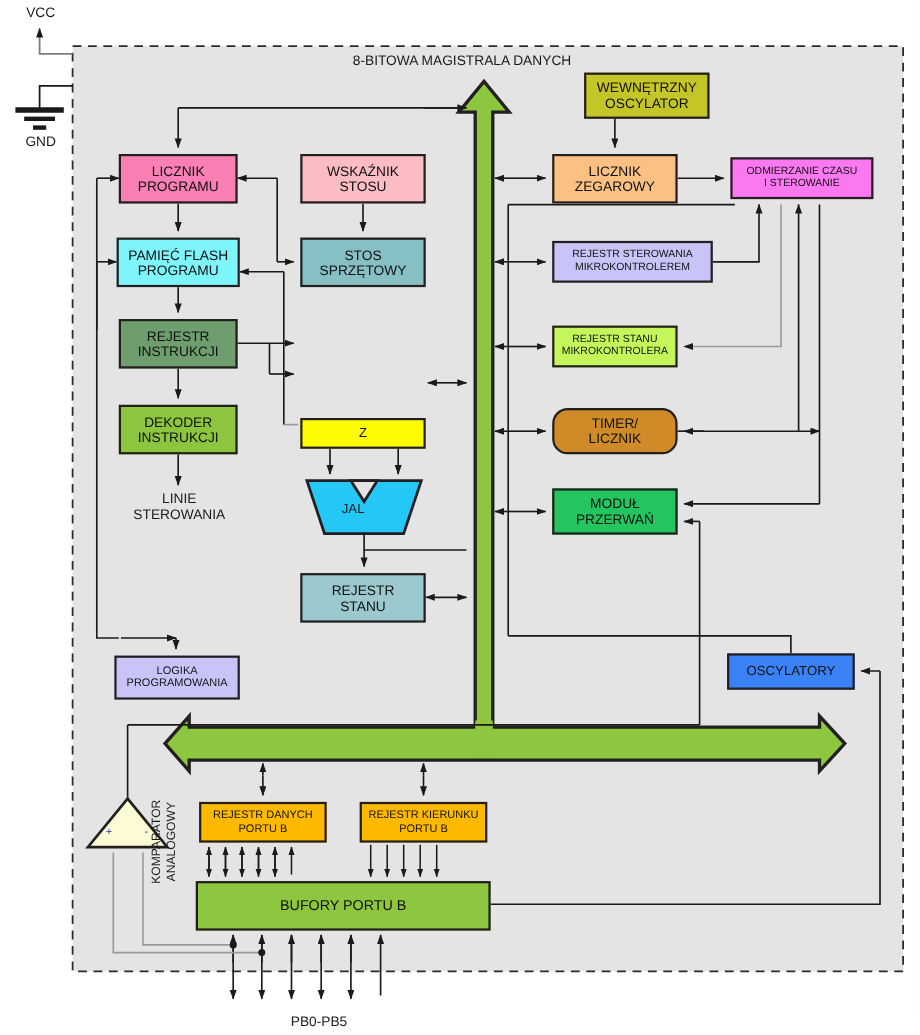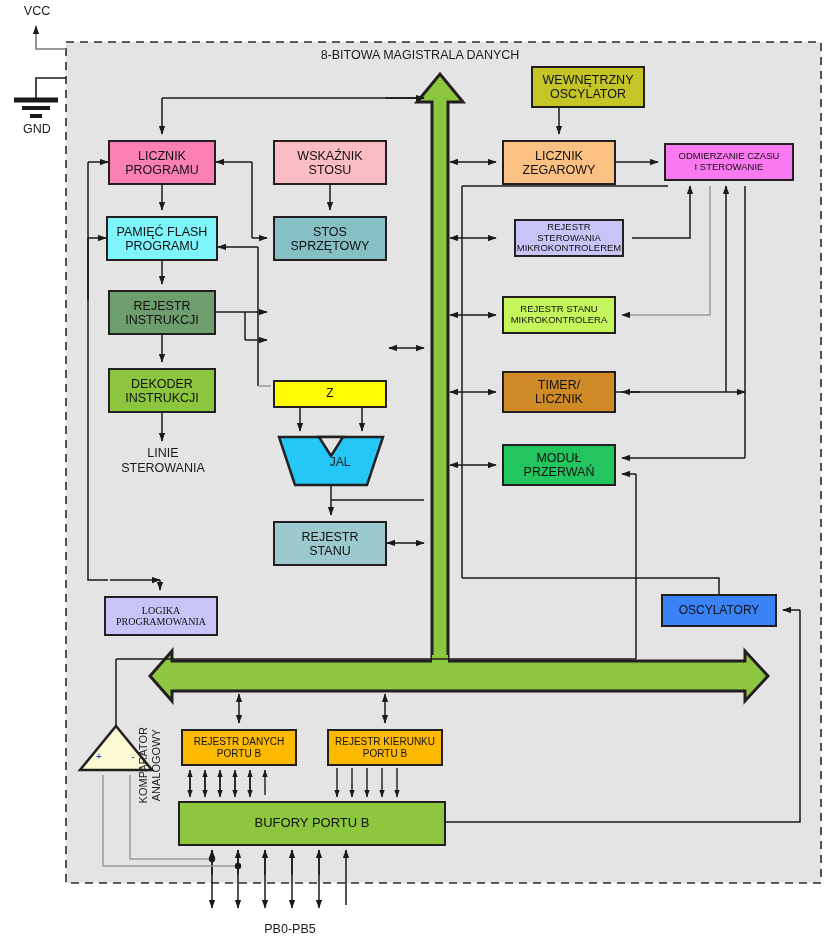--- a/index.html
+++ b/index.html
@@ -210,44 +210,44 @@
 INSTRUKCJI</div>
   <div class="blk" style="left: 108px; top: 368px; width: 108px; height: 45px; background: rgb(140, 198, 62); font-size: 12.5px;">DEKODER
 INSTRUKCJI</div>
   <div class="blk" style="left: 273px; top: 140px; width: 114px; height: 45px; background: rgb(252, 188, 195); font-size: 12.5px;">WSKAŹNIK
 STOSU</div>
   <div class="blk" style="left: 273px; top: 216px; width: 114px; height: 45px; background: rgb(135, 192, 196); font-size: 12.5px;">STOS
 SPRZĘTOWY</div>
   <div class="blk" style="left: 273px; top: 380px; width: 114px; height: 28px; background: rgb(255, 251, 0); font-size: 12px;">Z</div>
   <div class="blk" style="left: 273px; top: 521px; width: 114px; height: 45px; background: rgb(156, 201, 205); font-size: 12.5px;">REJESTR
 STANU</div>
-  <div class="blk" style="left: 104px; top: 596px; width: 114px; height: 40px; background: rgb(200, 196, 247); font-size: 10px; font-family: Liberation Serif, serif;">LOGIKA
+  <div class="blk" style="left: 104px; top: 596px; width: 114px; height: 40px; background: rgb(200, 196, 247); font-size: 10px;">LOGIKA
 PROGRAMOWANIA</div>
   <div class="blk" style="left: 531px; top: 66px; width: 114px; height: 42px; background: rgb(196, 197, 39); font-size: 12.5px;">WEWNĘTRZNY
 OSCYLATOR</div>
   <div class="blk" style="left: 502px; top: 140px; width: 114px; height: 45px; background: rgb(251, 193, 131); font-size: 12.5px;">LICZNIK
 ZEGAROWY</div>
   <div class="blk" style="left: 664px; top: 143px; width: 130px; height: 38px; background: rgb(250, 120, 240); font-size: 9.5px;">ODMIERZANIE CZASU
 I STEROWANIE</div>
-  <div class="blk" style="left: 502px; top: 219px; width: 110px; height: 38px; background: rgb(200, 196, 247); font-size: 9.5px; margin-left: 12px;">REJESTR STEROWANIA
+  <div class="blk" style="left: 502px; top: 219px; width: 146px; height: 38px; background: rgb(200, 196, 247); font-size: 9.5px;">REJESTR STEROWANIA
 MIKROKONTROLEREM</div>
   <div class="blk" style="left: 502px; top: 296px; width: 114px; height: 38px; background: rgb(196, 245, 90); font-size: 9.5px;">REJESTR STANU
 MIKROKONTROLERA</div>
-  <div class="blk" style="left: 502px; top: 371px; width: 114px; height: 42px; background: rgb(206, 139, 40); font-size: 12.5px;">TIMER/
+  <div class="blk" style="left: 502px; top: 371px; width: 114px; height: 42px; background: rgb(206, 139, 40); font-size: 12.5px; border-radius: 14px;">TIMER/
 LICZNIK</div>
   <div class="blk" style="left: 502px; top: 444px; width: 114px; height: 42px; background: #22c55e; font-size: 12.5px;">MODUŁ
 PRZERWAŃ</div>
   <div class="blk" style="left: 661px; top: 594px; width: 116px; height: 33px; background: #3b82f6; font-size: 12px;">OSCYLATORY</div>
   <div class="blk" style="left: 181px; top: 729px; width: 116px; height: 37px; background: rgb(252, 185, 0); font-size: 10px;">REJESTR DANYCH
 PORTU B</div>
   <div class="blk" style="left: 327px; top: 729px; width: 116px; height: 37px; background: rgb(252, 185, 0); font-size: 10px;">REJESTR KIERUNKU
 PORTU B</div>
   <div class="blk" style="left: 178px; top: 801px; width: 268px; height: 45px; background: rgb(141, 198, 63); font-size: 13px;">BUFORY PORTU B</div>
 
-  <div class="lbl" style="left:304px;top:455px;width:72px;font-size:12px;">JAL</div>
+  <div class="lbl" style="left:285px;top:455px;width:72px;font-size:12px;">JAL</div>
 
   <div class="lbl" style="left:260px;top:48px;width:320px;font-size:12.5px;">8-BITOWA MAGISTRALA DANYCH</div>
 
   <div class="lbl" style="left:14px;top:4px;width:46px;font-size:12.5px;">VCC</div>
 
   <div class="lbl" style="left:12px;top:122px;width:50px;font-size:12.5px;">GND</div>
 
   <div class="lbl" style="left:104px;top:446px;width:118px;font-size:12.5px;">LINIE
 STEROWANIA</div>
 

